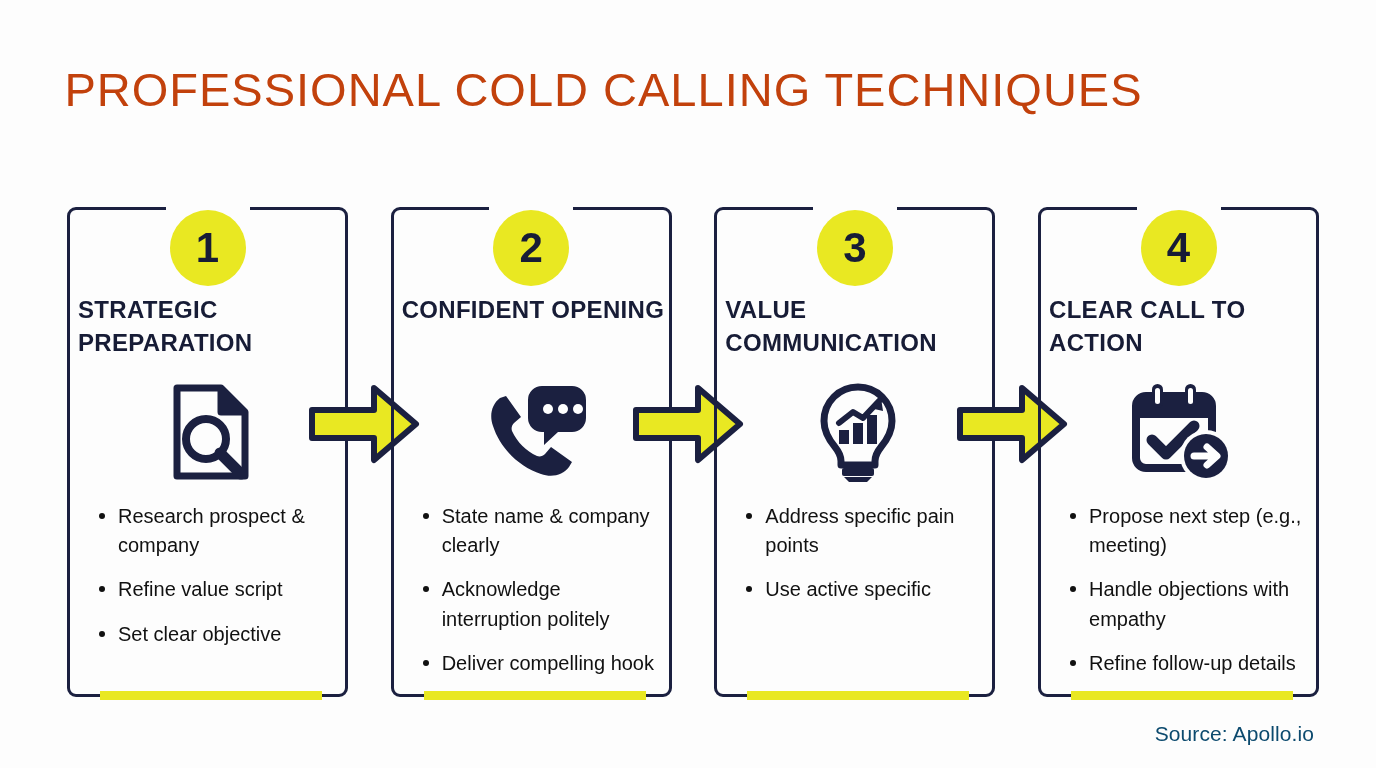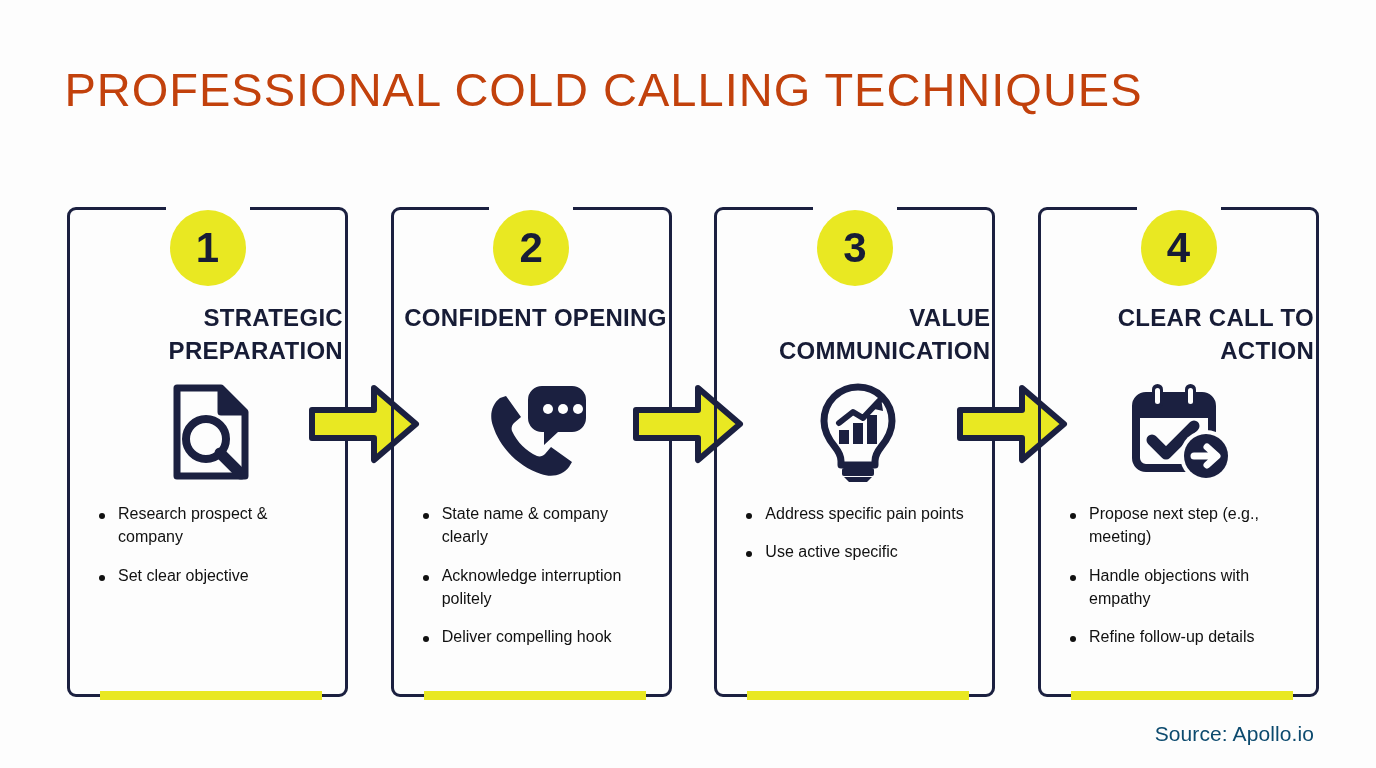--- a/index.html
+++ b/index.html
@@ -91,24 +91,24 @@
   .badge-num {
     font-size: 42px;
     font-weight: 700;
     color: #171c36;
     line-height: 1;
     letter-spacing: 0px;
   }
 
   .card-title {
     position: absolute;
-    top: 92px;
+    top: 84px;
     left: 8px;
     width: 265px;
-    text-align: right;
+    text-align: left;
     font-size: 24px;
     font-weight: 700;
     line-height: 1.36;
     letter-spacing: 0.3px;
     color: #171c36;
     text-transform: uppercase;
   }
 
   .card-icon {
     position: absolute;
@@ -126,21 +126,21 @@
     position: absolute;
     top: 292px;
     left: 26px;
     width: 238px;
     list-style: none;
   }
   .bullets li {
     position: relative;
     padding-left: 22px;
     margin-bottom: 15px;
-    font-size: 16px;
+    font-size: 20px;
     line-height: 1.46;
     color: #111111;
   }
   .bullets li:before {
     content: "";
     position: absolute;
     left: 3px;
     top: 11px;
     width: 6px;
     height: 6px;
@@ -204,20 +204,21 @@
             <path d="M8 6 h44 l24 24 v64 H8 Z" stroke="#1b2040" stroke-width="7" stroke-linejoin="round" fill="none"></path>
             <path d="M52 6 v24 h24" stroke="#1b2040" stroke-width="7" stroke-linejoin="round" fill="none"></path>
             <path d="M52 6 l24 24 h-24 Z" fill="#1b2040"></path>
             <circle cx="37" cy="57" r="20" stroke="#1b2040" stroke-width="8" fill="#fdfdfd"></circle>
             <path d="M51 71 L72 92" stroke="#1b2040" stroke-width="11" stroke-linecap="round"></path>
           </svg>
         </div>
 
         <ul class="bullets">
           <li>Research prospect &amp; company</li>
+          <li>Refine value script</li>
           <li>Set clear objective</li>
         </ul>
 
         <div class="card-underline"></div>
       </div>
     </div>
 
     <div class="arrow-slot">
       <div class="arrow">
         <svg width="112" height="84" viewBox="0 0 112 84" fill="none">

